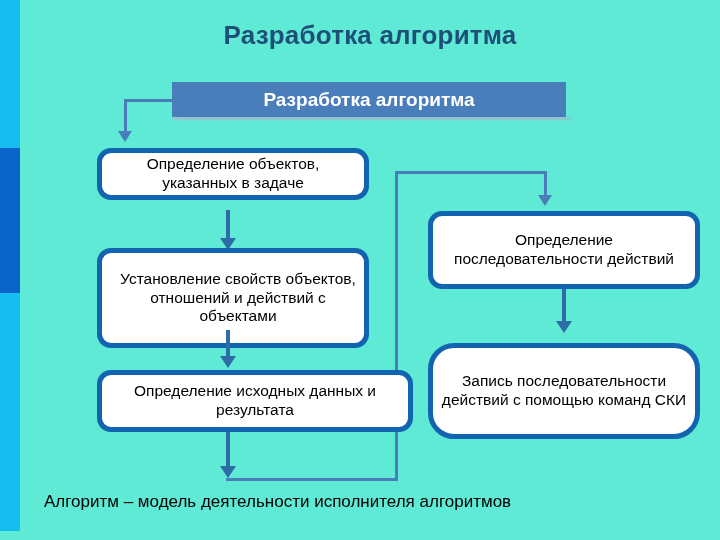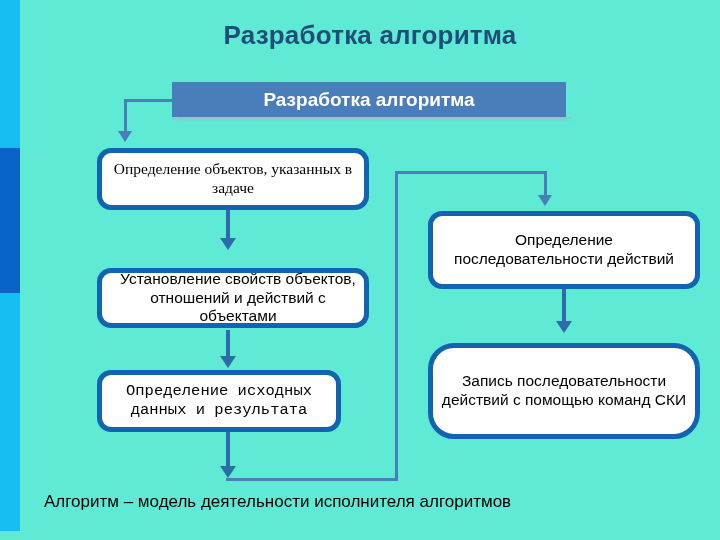--- a/index.html
+++ b/index.html
@@ -82,23 +82,23 @@
     font-size: 15.5px;
     line-height: 1.22;
     text-align: center;
     display: flex;
     align-items: center;
     justify-content: center;
     padding: 2px 6px;
   }
   .node span { display: block; width: 100%; }
 
-  #node-objects      { left: 97px;  top: 148px; width: 272px; height: 62px; font-family: Liberation Serif, serif; }
-  #node-properties   { left: 97px;  top: 268px; width: 272px; height: 60px; padding-left: 16px; }
-  #node-inputdata    { left: 97px;  top: 370px; width: 244px; height: 62px; font-family: Liberation Mono, monospace; }
+  #node-objects      { left: 97px;  top: 148px; width: 272px; height: 52px; }
+  #node-properties   { left: 97px;  top: 248px; width: 272px; height: 100px; padding-left: 16px; }
+  #node-inputdata    { left: 97px;  top: 370px; width: 316px; height: 62px; }
   #node-sequence     { left: 428px; top: 211px; width: 272px; height: 78px; }
   #node-record       { left: 428px; top: 343px; width: 272px; height: 96px; border-radius: 26px; }
 
   
   .conn { position: absolute; }
   .v-line  { background: #4A7EBB; width: 3px; }
   .h-line  { background: #4A7EBB; height: 3px; }
   .v-line-dark { background: #2E6CA8; width: 4px; }
 
   .arrow-down {

